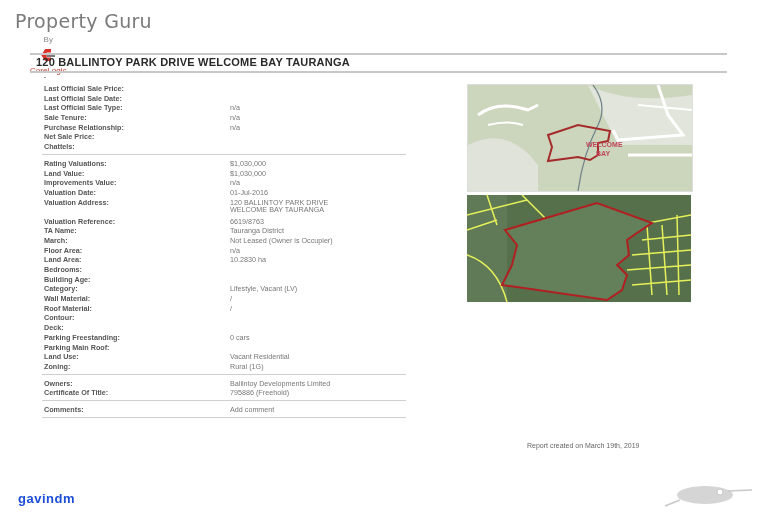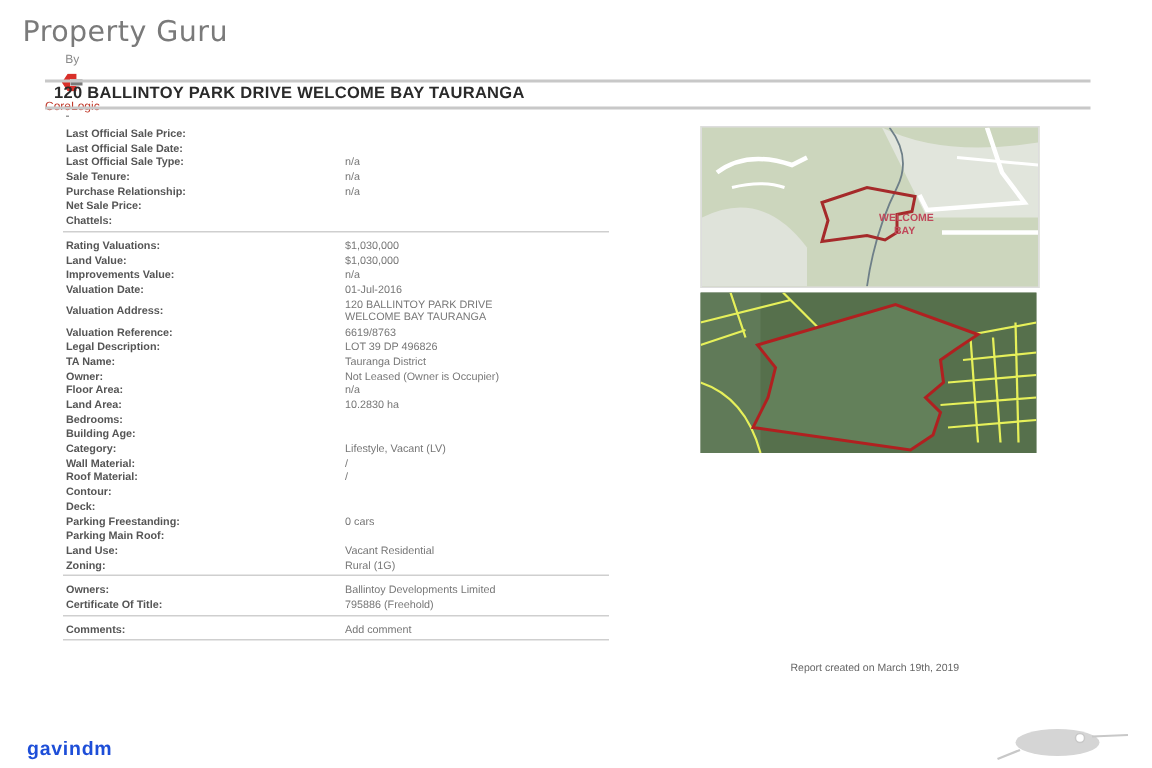--- a/index.html
+++ b/index.html
@@ -8,21 +8,21 @@
   .brand-title { font-size:19px; color:#7a7a7a; letter-spacing:0.3px; font-family:"DejaVu Sans", sans-serif; font-weight:normal; }
   .brand-by { position:absolute; left:30px; top:35px; font-size:8px; color:#8a8a8a; display:flex; align-items:center; gap:5px;flex-direction:column; }
   .logo-mark { width:14px; height:12px; position:relative; display:inline-block; }
   .logo-mark .a { position:absolute; left:0; top:0; width:10px; height:12px; background:#d9302a; clip-path:polygon(40% 0,100% 0,100% 30%,55% 30%,55% 70%,100% 70%,100% 100%,40% 100%,0 50%); }
   .logo-mark .b { position:absolute; left:6px; top:4px; width:8px; height:4px; background:#7a7a7a; }
   .corelogic { color:#c0392b; font-size:8px; }
   .title-bar { position:absolute; left:30px; top:53px; width:697px; height:16px; border-top:2px solid #c8c8c8; border-bottom:2px solid #c8c8c8; }
   .title-text { position:absolute; left:6px; top:1px; font-size:11px; font-weight:bold; color:#2a2a2a; letter-spacing:0.2px;text-align:center; }
   .dot { position:absolute; left:44px; top:77px; width:2px; height:1px; background:#999; }
   .details { position:absolute; left:44px; top:84px; width:362px; font-size:7.2px; }
-  .row { display:flex; height:9.7px; line-height:9.7px;align-items:center; }
+  .row { display:flex; height:9.7px; line-height:9.7px; }
   .row .lbl { width:186px; font-weight:bold; color:#555; }
   .row .val { color:#777; }
   .row.tall { height:19px; }
   .sep { height:0; border-top:1px solid #cfcfcf; margin:2px 0 4px -2px; width:364px; }
   .map1 { position:absolute; left:467px; top:84px; width:224px; height:106px; background:#cfd8c0; overflow:hidden; border:1px solid #ddd; }
   .map2 { position:absolute; left:467px; top:195px; width:224px; height:107px; background:#4f6a47; overflow:hidden; }
   .footer-note { position:absolute; left:527px; top:442px; font-size:7px; color:#666; }
   .user { position:absolute; left:18px; top:491px; font-size:13px; font-weight:bold; color:#1d4ed8; letter-spacing:0.5px; }
   .kiwi { position:absolute; left:660px; top:480px; width:95px; height:28px; }
 </style>
@@ -100,29 +100,25 @@
         <span class="val">
           <span style="display:block">120 BALLINTOY PARK DRIVE</span>
           <span style="display:block;margin-top:-2px">WELCOME BAY TAURANGA</span>
         </span>
       </div>
     <div class="row">
         <span class="lbl">Valuation Reference:</span>
         <span class="val">6619/8763</span>
       </div>
     <div class="row">
-        <span class="lbl">Legal Description:</span>
-        <span class="val">LOT 39 DP 496826</span>
-      </div>
-    <div class="row">
         <span class="lbl">TA Name:</span>
         <span class="val">Tauranga District</span>
       </div>
     <div class="row">
-        <span class="lbl">Owner:</span>
+        <span class="lbl">March:</span>
         <span class="val">Not Leased (Owner is Occupier)</span>
       </div>
     <div class="row">
         <span class="lbl">Floor Area:</span>
         <span class="val">n/a</span>
       </div>
     <div class="row">
         <span class="lbl">Land Area:</span>
         <span class="val">10.2830 ha</span>
       </div>

